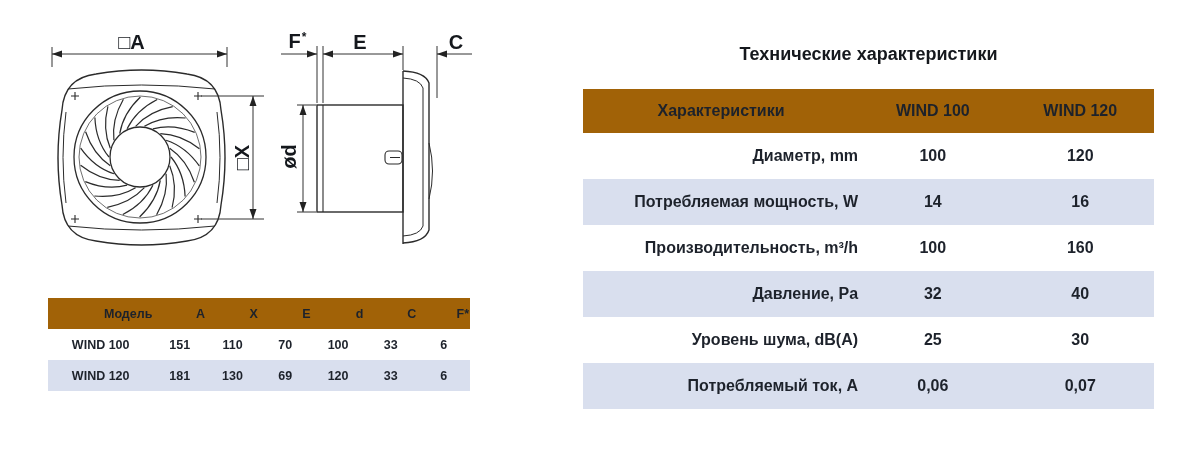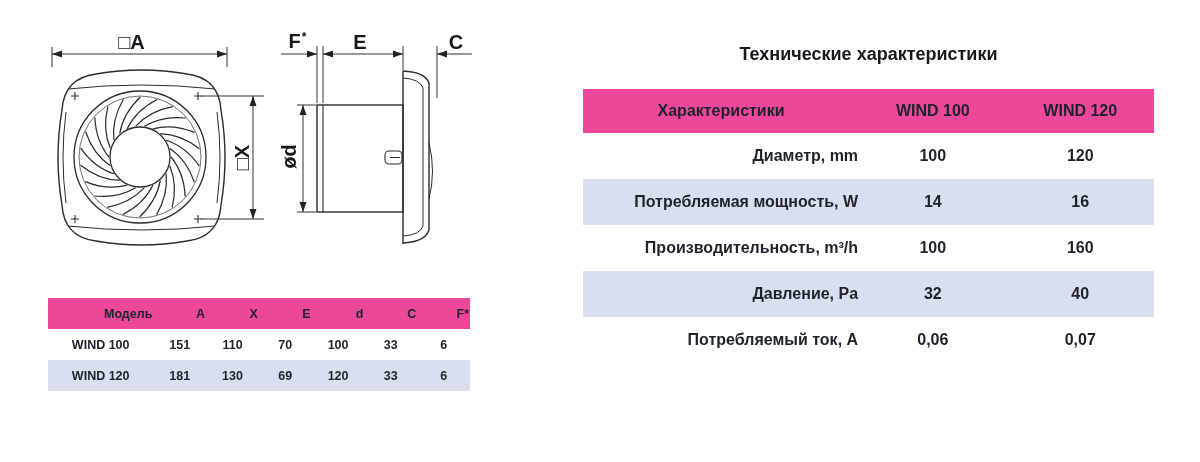--- a/index.html
+++ b/index.html
@@ -9,21 +9,21 @@
 
   
   .drawing-svg{position:absolute;left:35px;top:15px;width:465px;height:255px;}
   .dim-label{position:absolute;font-weight:700;font-size:20px;color:#15181d;
              text-align:center;line-height:23px;white-space:nowrap;}
   .dim-label.rot{transform:rotate(-90deg);}
   .dim-sup{font-size:12px;position:relative;top:-7px;left:1px;}
 
   
   table{border-collapse:collapse;table-layout:fixed;width:100%;}
-  th{background:#ec4899;font-weight:700;}
+  th{background:#a16207;font-weight:700;}
   td{font-weight:700;}
   tbody tr:nth-child(even) td{background:#d9dfee;}
 
   
   .dims{position:absolute;left:48px;top:298px;width:422px;}
   .dims-title{text-align:center;font-size:15px;font-weight:700;margin-bottom:14px;color:#15181d;}
   .dims th{height:29px;font-size:12.5px;text-align:right;}
   .dims td{height:29px;font-size:12.5px;text-align:center;}
   .dims th.model-col, .dims td.model-col{width:24.5%;}
   .dims-footnote{text-align:center;font-size:11px;font-weight:700;margin-top:9px;color:#15181d;}
@@ -186,19 +186,24 @@
         <td>Производительность, m³/h</td>
         <td>100</td>
         <td>160</td>
       </tr>
       <tr>
         <td>Давление, Pa</td>
         <td>32</td>
         <td>40</td>
       </tr>
       <tr>
+        <td>Уровень шума, dB(A)</td>
+        <td>25</td>
+        <td>30</td>
+      </tr>
+      <tr>
         <td>Потребляемый ток, A</td>
         <td>0,06</td>
         <td>0,07</td>
       </tr>
     </tbody>
   </table>
 </div>
 
 </body></html>

